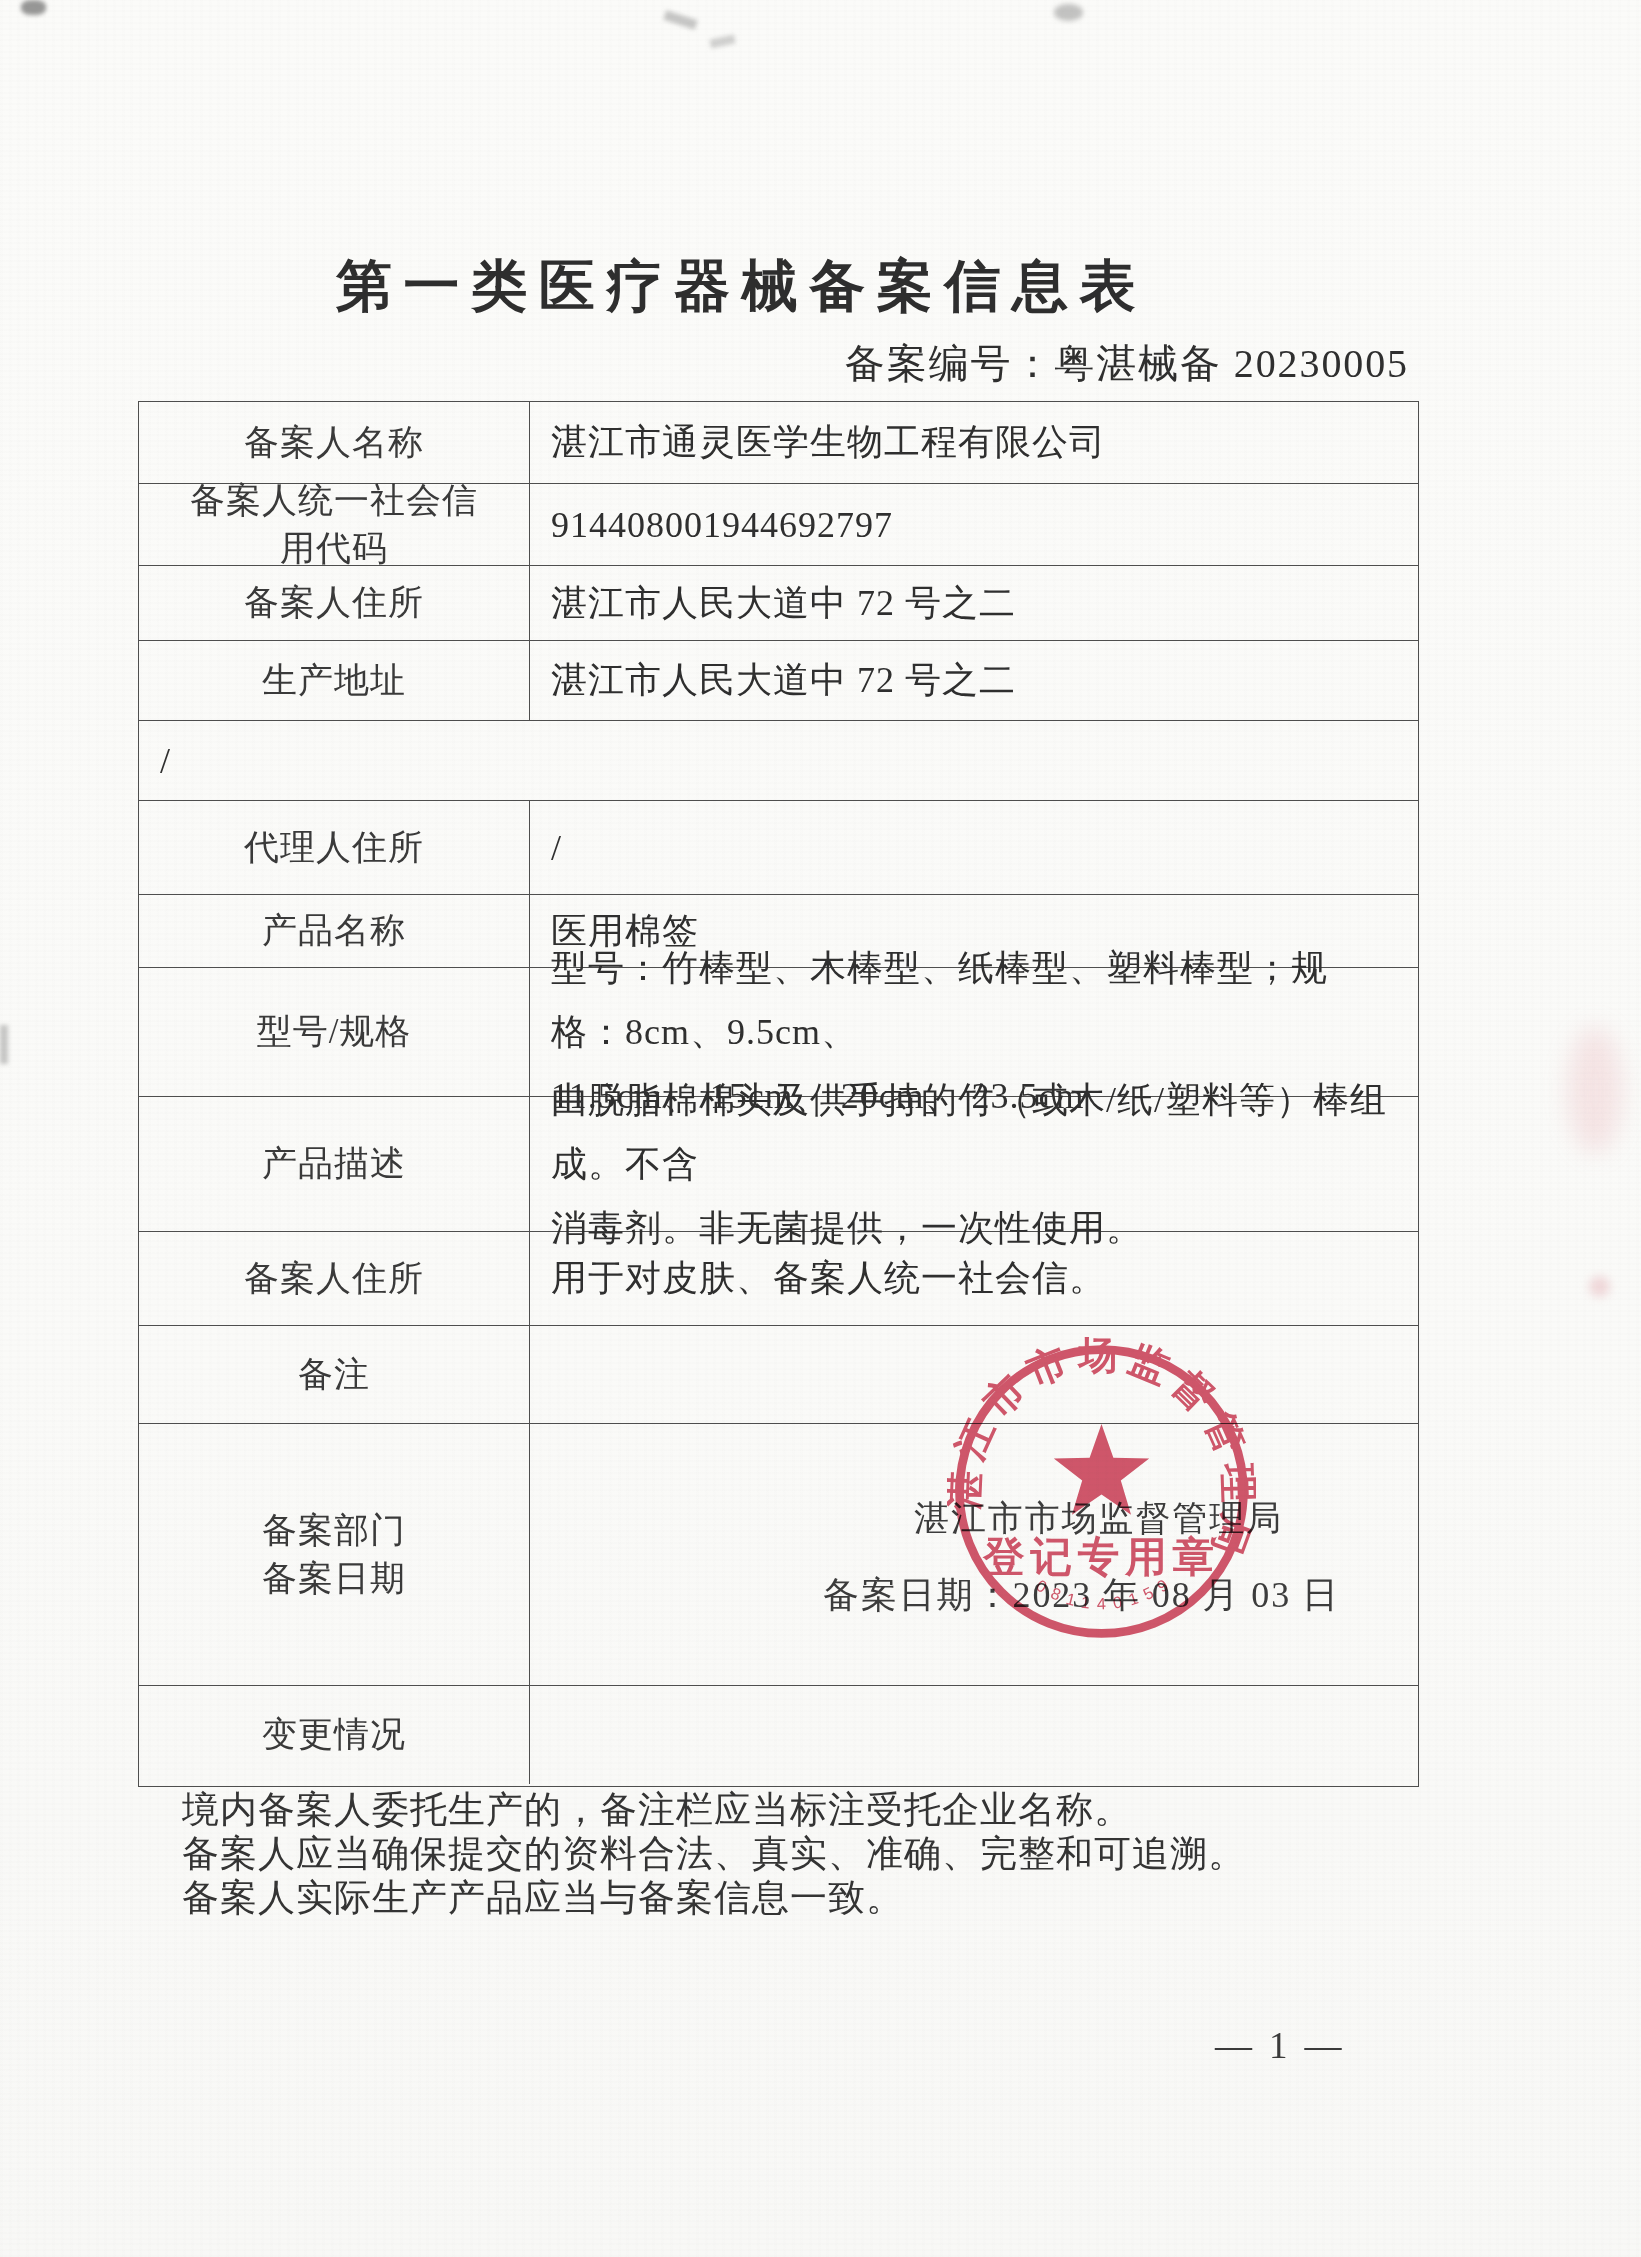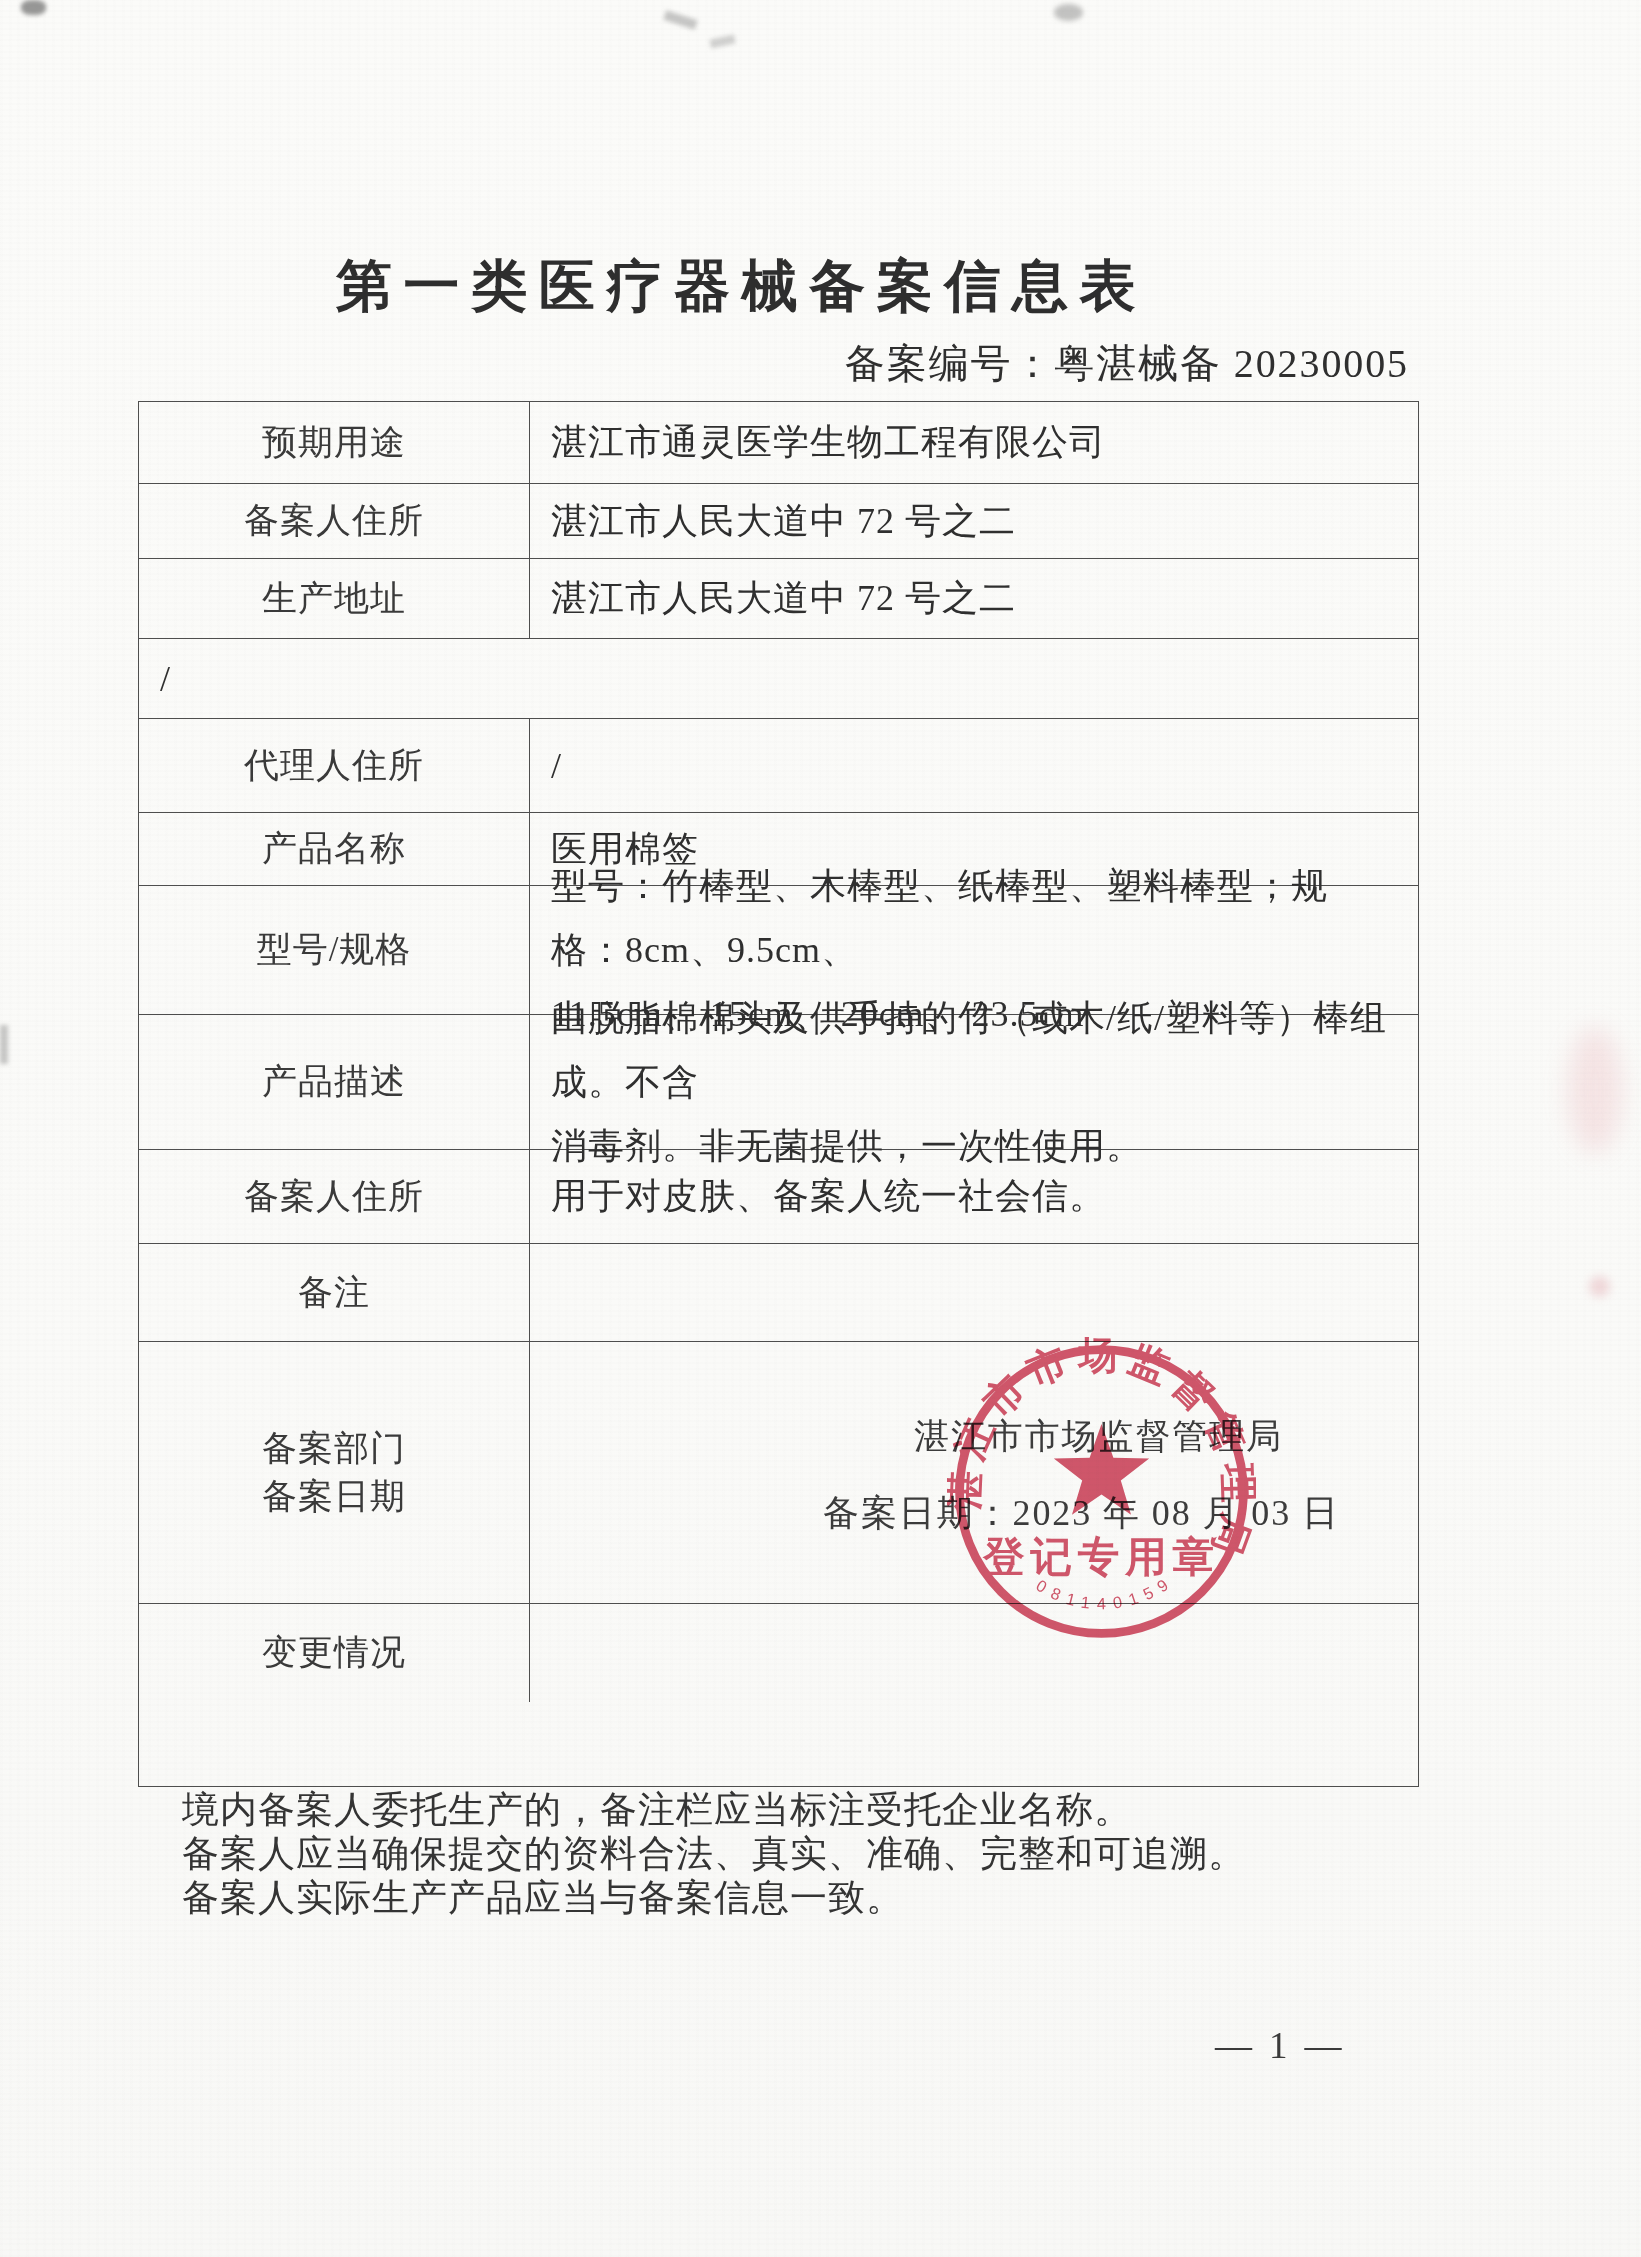--- a/index.html
+++ b/index.html
@@ -83,22 +83,27 @@
 <body>
 
 <div class="page">
   <div class="texture"></div>
 
   <h1 class="title">第一类医疗器械备案信息表</h1>
   <div class="regno">备案编号：粤湛械备 20230005</div>
 
   <div class="rtable">
     <div class="row" style="height:82px">
-      <div class="cl">预期用途</div>
+      <div class="cl">备案人名称</div>
       <div class="cv">湛江市通灵医学生物工程有限公司</div>
+    </div>
+    <div class="row" style="height:82px">
+      <div class="cl">备案人统一社会信
+用代码</div>
+      <div class="cv">914408001944692797</div>
     </div>
     <div class="row" style="height:75px">
       <div class="cl">备案人住所</div>
       <div class="cv">湛江市人民大道中 72 号之二</div>
     </div>
     <div class="row" style="height:80px">
       <div class="cl">生产地址</div>
       <div class="cv">湛江市人民大道中 72 号之二</div>
     </div>
     <div class="row" style="height:80px">

